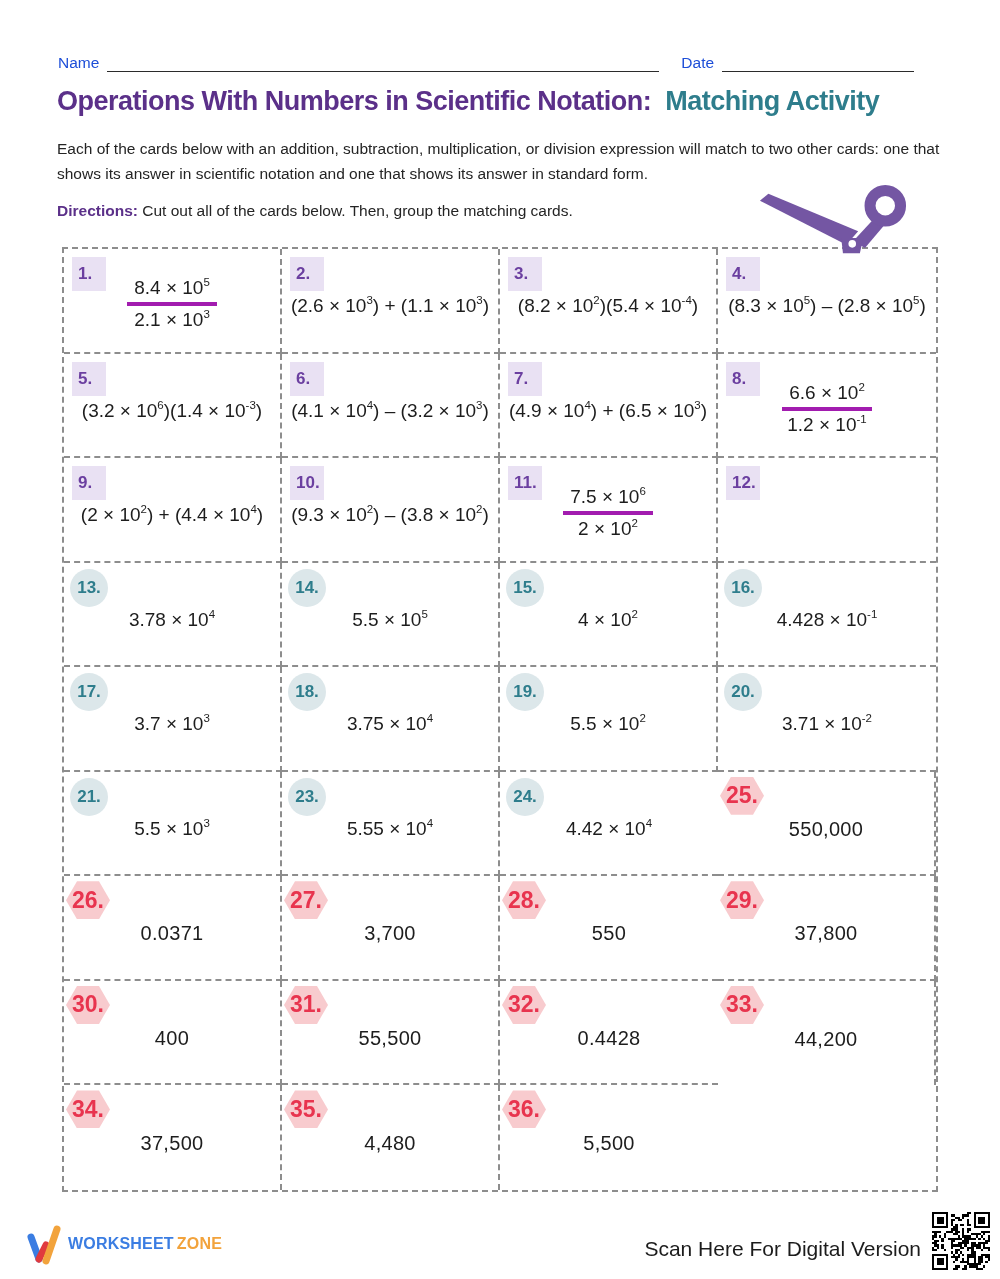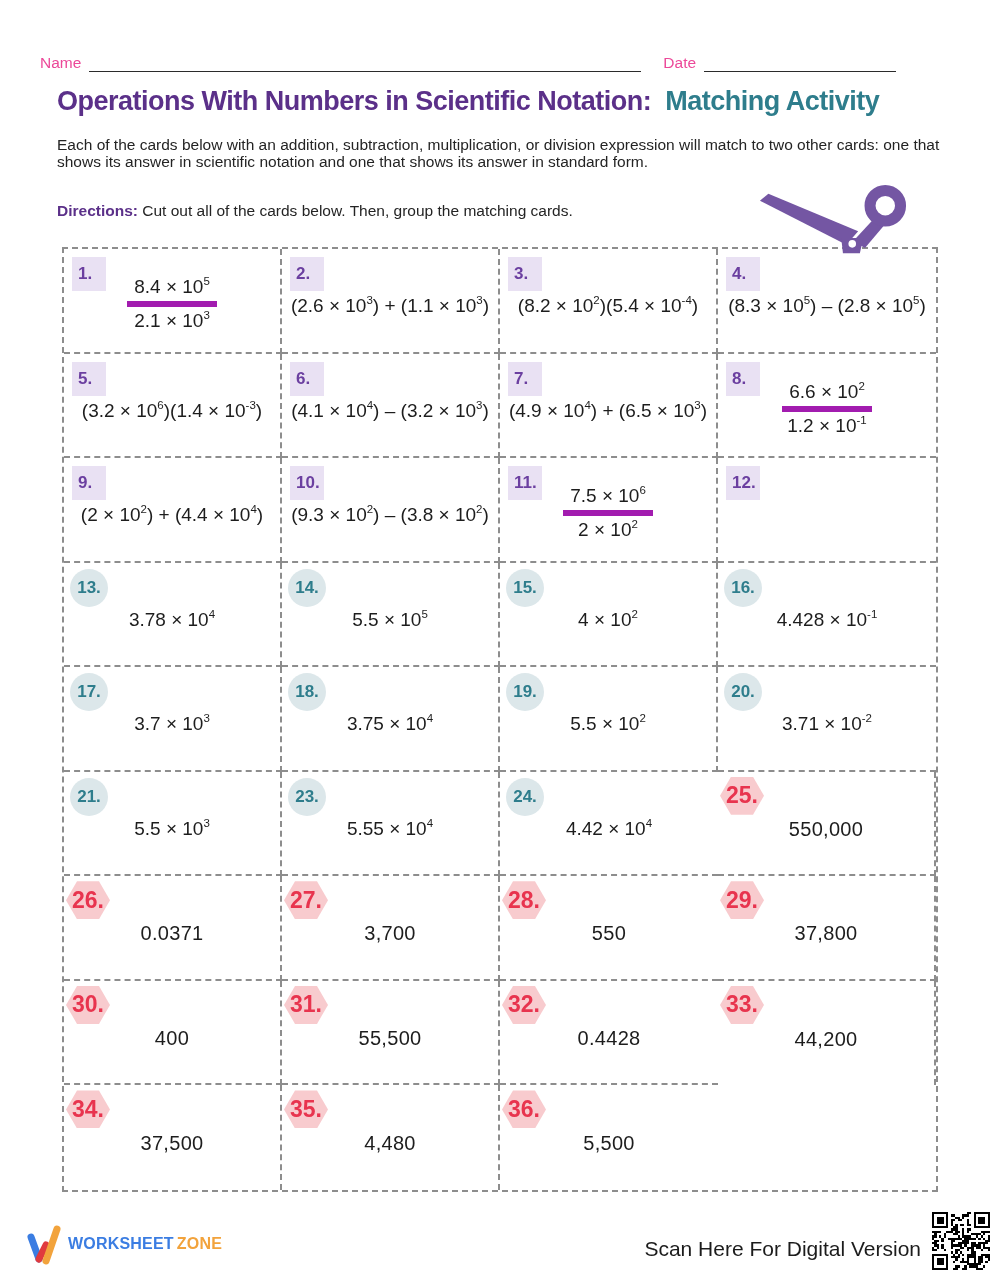--- a/index.html
+++ b/index.html
@@ -2,38 +2,38 @@
 <html style="--title-purple: #5b3089; --title-teal: #2e7d8c; --badge-purple: #6b3fa0; --badge-purple-bg: #e9e1f3; --badge-teal: #2e7d8c; --badge-teal-bg: #dce7ea; --badge-red: #e8344e; --badge-red-bg: #f8cbce; --scissors-purple: #7456a3; --logo-blue: #3b7de2; --logo-orange: #f2a33c;"><head>
 <meta charset="utf-8">
 <style>
   html,body{margin:0;padding:0;background:#fff;}
   .page{
     position:relative;width:1000px;height:1279px;background:#ffffff;
     font-family:"Liberation Sans", sans-serif;color:#1f1f1f;overflow:hidden;
   }
   
   .topline{
-    position:absolute;top:54px;left:40px;right:62px;
-    display:flex;align-items:flex-end;font-size:15.5px;color:#ec4899;
+    position:absolute;top:54px;left:58px;right:62px;
+    display:flex;align-items:flex-end;font-size:15.5px;color:#1d4ed8;
   }
   .blank-line{display:inline-block;border-bottom:1.6px solid #2b2b2b;height:15px;}
   .name-line{width:552px;margin-left:8px;}
   .date-label{margin-left:22px;}
   .date-line{width:192px;margin-left:8px;}
   
   .title{
     position:absolute;top:86px;left:57px;width:900px;
     font-size:27px;font-weight:700;letter-spacing:-0.5px;white-space:nowrap;
   }
   .title .t-main{color:var(--title-purple,#5b3089);}
   .title .t-accent{color:var(--title-teal,#2e7d8c);margin-left:14px;}
   
   .intro{
     position:absolute;top:136px;left:57px;width:888px;
-    font-size:15.5px;line-height:17px;color:#242424;
+    font-size:15.5px;line-height:25px;color:#242424;
   }
   
   .directions{
     position:absolute;top:202px;left:57px;width:760px;font-size:15.5px;color:#242424;
   }
   .dir-label{color:var(--title-purple,#5b3089);font-weight:700;}
   
   .scissors{position:absolute;left:748px;top:182px;width:178px;height:72px;z-index:3;}
   
   .grid{
@@ -64,21 +64,21 @@
     left:2px;top:5px;width:44px;height:38px;
     background:var(--badge-red-bg,#f8cbce);color:var(--badge-red,#e8344e);font-size:23px;
     clip-path:polygon(25% 0,75% 0,100% 50%,75% 100%,25% 100%,0 50%);
   }
   .expr{
     font-size:19px;color:#1d1d1d;text-align:center;padding:12px 2px 0 2px;white-space:nowrap;
   }
   .expr.plain{font-size:20px;letter-spacing:0.3px;}
   .expr sup{font-size:11.5px;line-height:0;position:relative;top:-1px;vertical-align:super;}
   .frac{display:inline-block;text-align:center;padding-top:2px;}
-  .frac .num{border-bottom:6px solid #a21caf;padding:0 7px 3px 7px;}
+  .frac .num{border-bottom:4px solid #a21caf;padding:0 7px 3px 7px;}
   .frac .den{padding-top:3px;}
   
   .footer{position:absolute;left:0;right:0;bottom:0;height:72px;}
   .logo{position:absolute;left:26px;bottom:12px;display:flex;align-items:center;}
   .logo-mark{width:36px;height:46px;margin-right:6px;}
   .logo-text{font-size:16px;font-weight:800;letter-spacing:0.2px;}
   .logo-worksheet{color:var(--logo-blue,#3b7de2);}
   .logo-zone{color:var(--logo-orange,#f2a33c);margin-left:3px;}
   .scan-text{position:absolute;right:79px;bottom:18px;font-size:21px;color:#1c1c1c;}
   .qr{position:absolute;right:10px;bottom:9px;width:58px;height:58px;background:#fff;}

